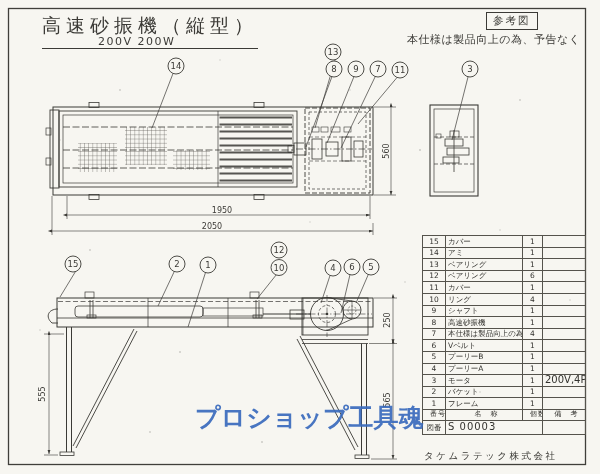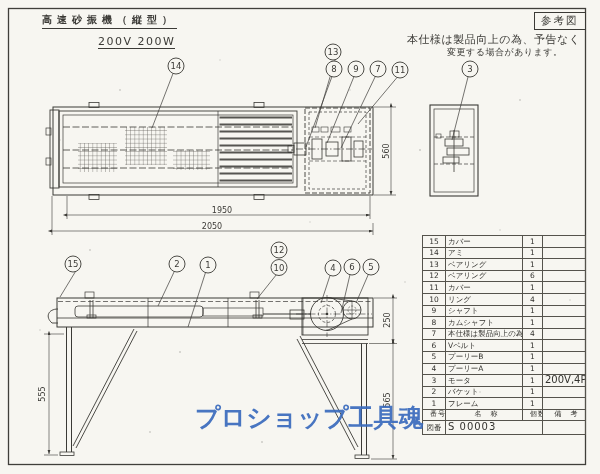--- a/index.html
+++ b/index.html
@@ -5,32 +5,31 @@
   html,body{margin:0;padding:0;background:#e8e6e0;}
   #stage{
     position:relative;width:600px;height:474px;overflow:hidden;
     background:#f7f6f1;
     font-family:"DejaVu Sans",sans-serif;color:#3b3a36;
   }
   #stage .abs{position:absolute;}
   #sheet-svg{position:absolute;left:0;top:0;}
   
   .title{
-    left:42px;top:13px;font-size:10px;letter-spacing:5px;font-weight:700;
-    border-bottom:1.4px solid #3b3a36;padding-bottom:1px;white-space:nowrap;
+    left:42px;top:13px;font-size:19px;letter-spacing:5px;font-weight:400;
+    border-bottom:1.4px solid #3b3a36;padding-bottom:9px;white-space:nowrap;
   }
   .subtitle{
     left:98px;top:35px;font-size:11px;letter-spacing:1.5px;
     border-bottom:1.2px solid #3b3a36;white-space:nowrap;
   }
   .refbox{
     left:486px;top:12px;border:1.4px solid #3b3a36;padding:1px 6px;
     font-size:10.5px;letter-spacing:2px;font-weight:500;white-space:nowrap;
     background:rgba(247,246,241,.6);
-    margin-left:48px;
   }
   .note1{left:407px;top:32px;font-size:11px;letter-spacing:.5px;white-space:nowrap;}
   .note2{left:447px;top:46px;font-size:9px;letter-spacing:.5px;white-space:nowrap;}
   
   table.pt{
     position:absolute;left:422px;top:235px;width:163px;
     border-collapse:collapse;table-layout:fixed;
     font-size:7.5px;color:#33322e;background:transparent;
   }
   table.pt td{
@@ -334,21 +333,20 @@
         <circle cx="150" cy="432" r="0.9"></circle>
       <circle cx="570" cy="300" r="0.8"></circle>
         <circle cx="40" cy="330" r="0.8"></circle>
     </g>
   </svg>
 
   <div class="abs title">高速砂振機（縦型）</div>
   <div class="abs subtitle">200V 200W</div>
   <div class="abs refbox">参考図</div>
   <div class="abs note1">本仕様は製品向上の為、予告なく</div>
-  <div class="abs note2">変更する場合があります。</div>
 
   <table class="pt">
     <colgroup>
         <col style="width:23px">
         <col style="width:77px">
         <col style="width:20px">
         <col style="width:43px">
       </colgroup>
     <tbody>
       <tr>
@@ -388,21 +386,21 @@
           <td class="rem"></td>
         </tr>
       <tr>
           <td class="c">9</td>
           <td>シャフト</td>
           <td class="c">1</td>
           <td class="rem"></td>
         </tr>
       <tr>
           <td class="c">8</td>
-          <td>カムシャフト</td>
+          <td>高速砂振機</td>
           <td class="c">1</td>
           <td class="rem"></td>
         </tr>
       <tr>
           <td class="c">7</td>
           <td>本仕様は製品向上の為</td>
           <td class="c">4</td>
           <td class="rem"></td>
         </tr>
       <tr>
@@ -448,16 +446,17 @@
         <td>備　考</td>
       </tr>
       <tr class="dno">
         <td class="c">図番</td>
         <td class="dno-val" colspan="2">S 00003</td>
         <td></td>
       </tr>
     </tbody>
   </table>
 
+  <div class="abs company">タケムラテック株式会社</div>
 
   <div class="abs watermark">プロショップ工具魂</div>
 
 </div>
 
 </body></html>

